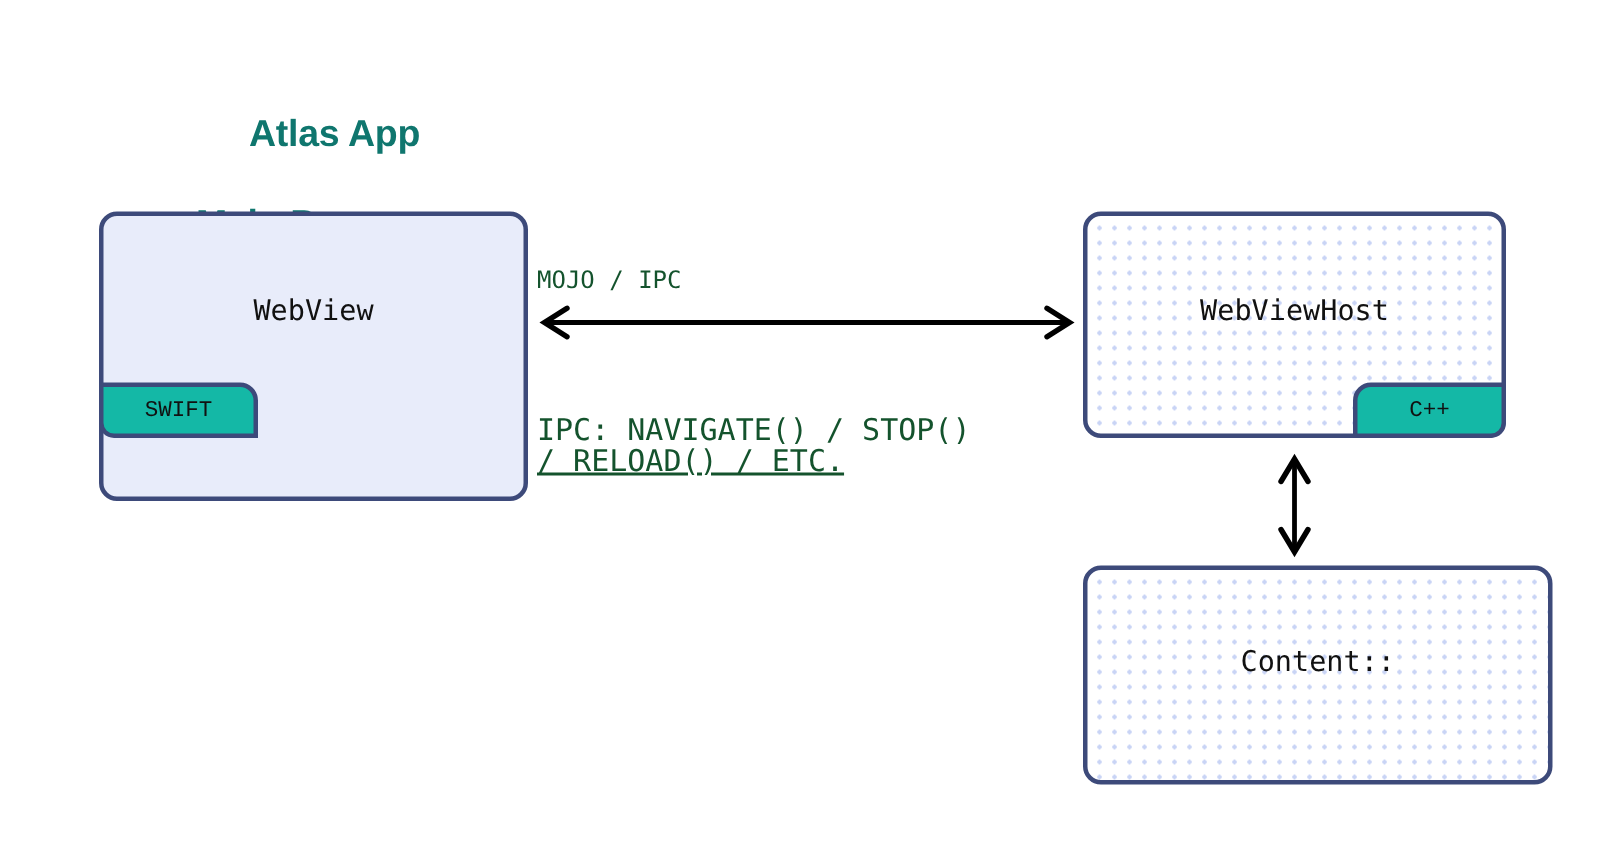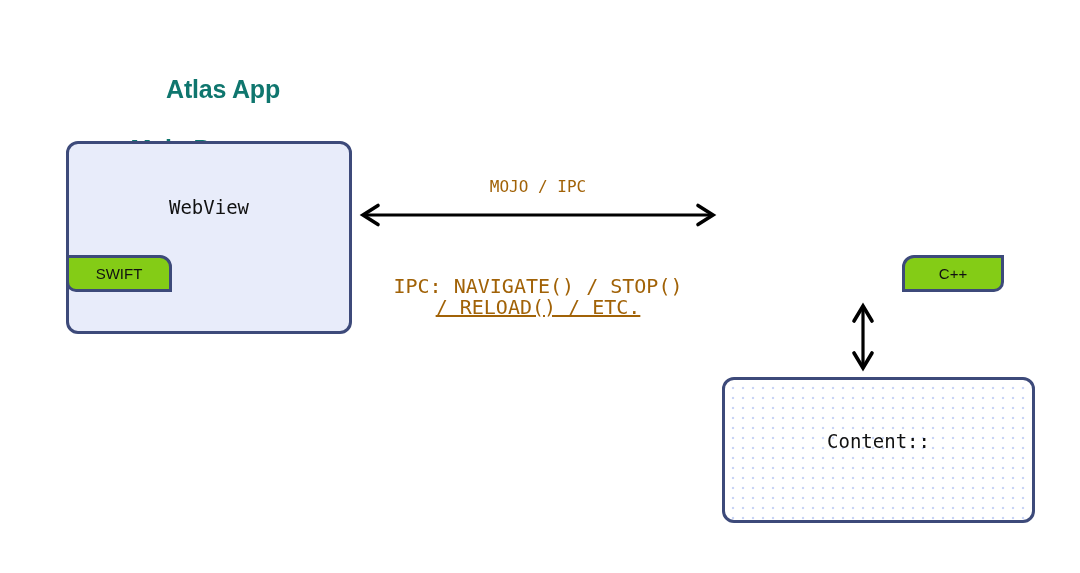--- a/index.html
+++ b/index.html
@@ -87,23 +87,23 @@
     top: 377px;
     width: 313px;
     height: 146px;
   }
   #node-webcontents .node-label { top: 48px; }
 
   
   .badge {
     position: absolute;
     box-sizing: border-box;
-    background: #84cc16;
+    background: #14b8a6;
     border: 3px solid #3d4a7a;
-    font-family: Liberation Sans, sans-serif;
+    font-family: Liberation Mono, monospace;
     font-size: 15px;
     line-height: 1;
     color: #111111;
     display: flex;
     align-items: center;
     justify-content: center;
     white-space: pre;
   }
   
   #badge-swift {
@@ -127,23 +127,23 @@
     position: absolute;
     left: 358px;
     top: 176px;
     width: 360px;
     height: 92px;
   }
   #link-horizontal .link-caption {
     position: absolute;
     left: 0;
     right: 0;
-    text-align: center;
+    text-align: left;
     font-family: "DejaVu Sans Mono", "Liberation Mono", monospace;
-    color: #a16207;
+    color: #14532d;
     white-space: pre;
   }
   #link-caption-top {
     top: 0;
     font-size: 16px;
     line-height: 22px;
   }
   #link-caption-bottom {
     top: 52px;
     font-size: 20px;
@@ -179,20 +179,23 @@
   </div>
 
 
   <div class="node" id="node-webview">
     <div class="node-label">WebView</div>
   </div>
   <div class="badge" id="badge-swift">
     <span>SWIFT</span>
   </div>
 
+  <div class="node dotted" id="node-webviewhost">
+    <div class="node-label">WebViewHost</div>
+  </div>
   <div class="badge" id="badge-cpp">
     <span>C++</span>
   </div>
 
   <div class="node dotted" id="node-webcontents">
     <div class="node-label"><span>Content::</span><br></div>
   </div>
 
   <div id="link-horizontal">
     <div class="link-caption" id="link-caption-top">MOJO / IPC</div>

